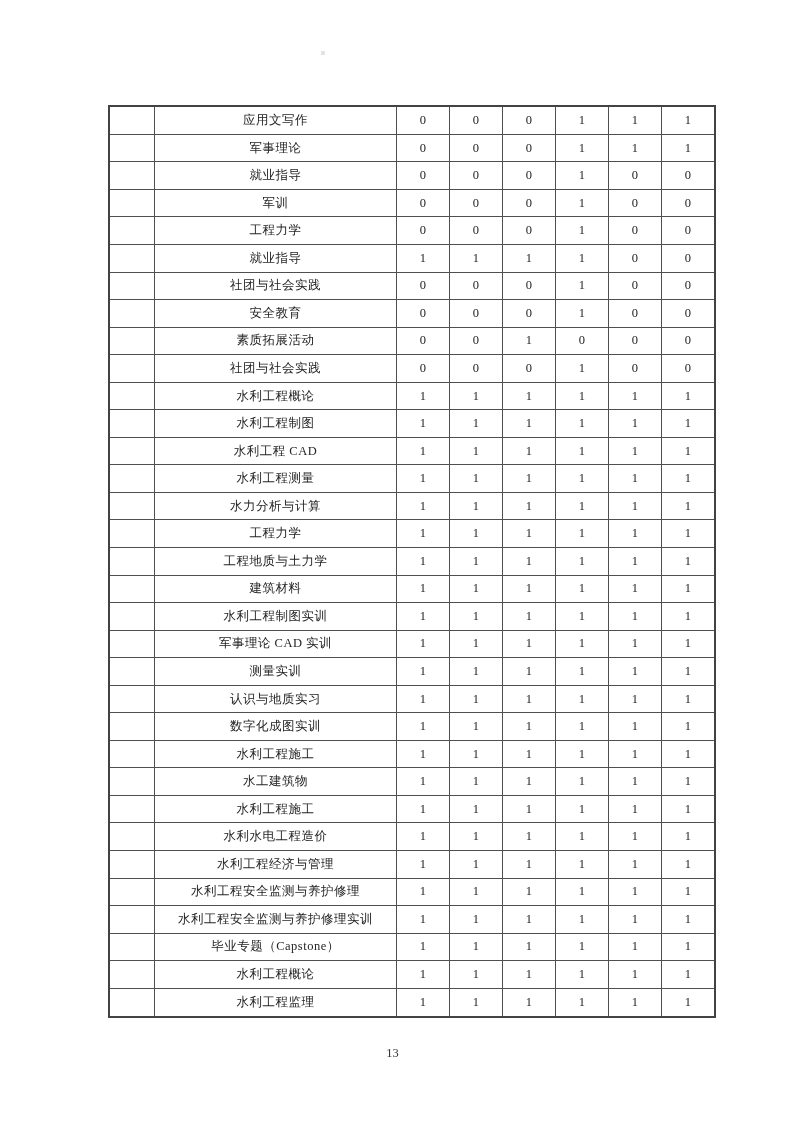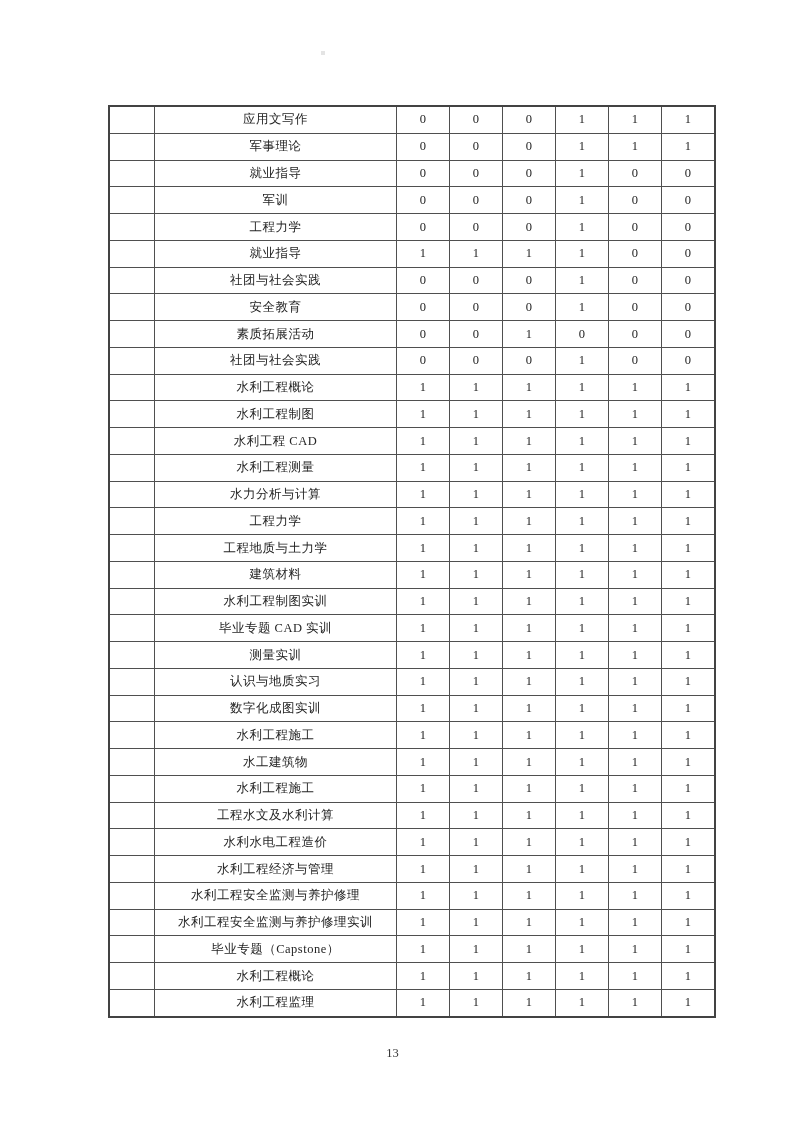--- a/index.html
+++ b/index.html
@@ -253,21 +253,21 @@
     <td class="col-course">水利工程制图实训</td>
     <td class="col-value">1</td>
     <td class="col-value">1</td>
     <td class="col-value">1</td>
     <td class="col-value">1</td>
     <td class="col-value">1</td>
     <td class="col-value">1</td>
   </tr>
       <tr>
     <td class="col-index"></td>
-    <td class="col-course">毕业专题 CAD 实训</td>
+    <td class="col-course">军事理论 CAD 实训</td>
     <td class="col-value">1</td>
     <td class="col-value">1</td>
     <td class="col-value">1</td>
     <td class="col-value">1</td>
     <td class="col-value">1</td>
     <td class="col-value">1</td>
   </tr>
       <tr>
     <td class="col-index"></td>
     <td class="col-course">测量实训</td>
@@ -314,30 +314,20 @@
     <td class="col-value">1</td>
     <td class="col-value">1</td>
     <td class="col-value">1</td>
     <td class="col-value">1</td>
     <td class="col-value">1</td>
     <td class="col-value">1</td>
   </tr>
       <tr>
     <td class="col-index"></td>
     <td class="col-course">水利工程施工</td>
-    <td class="col-value">1</td>
-    <td class="col-value">1</td>
-    <td class="col-value">1</td>
-    <td class="col-value">1</td>
-    <td class="col-value">1</td>
-    <td class="col-value">1</td>
-  </tr>
-      <tr>
-    <td class="col-index"></td>
-    <td class="col-course">工程水文及水利计算</td>
     <td class="col-value">1</td>
     <td class="col-value">1</td>
     <td class="col-value">1</td>
     <td class="col-value">1</td>
     <td class="col-value">1</td>
     <td class="col-value">1</td>
   </tr>
       <tr>
     <td class="col-index"></td>
     <td class="col-course">水利水电工程造价</td>

